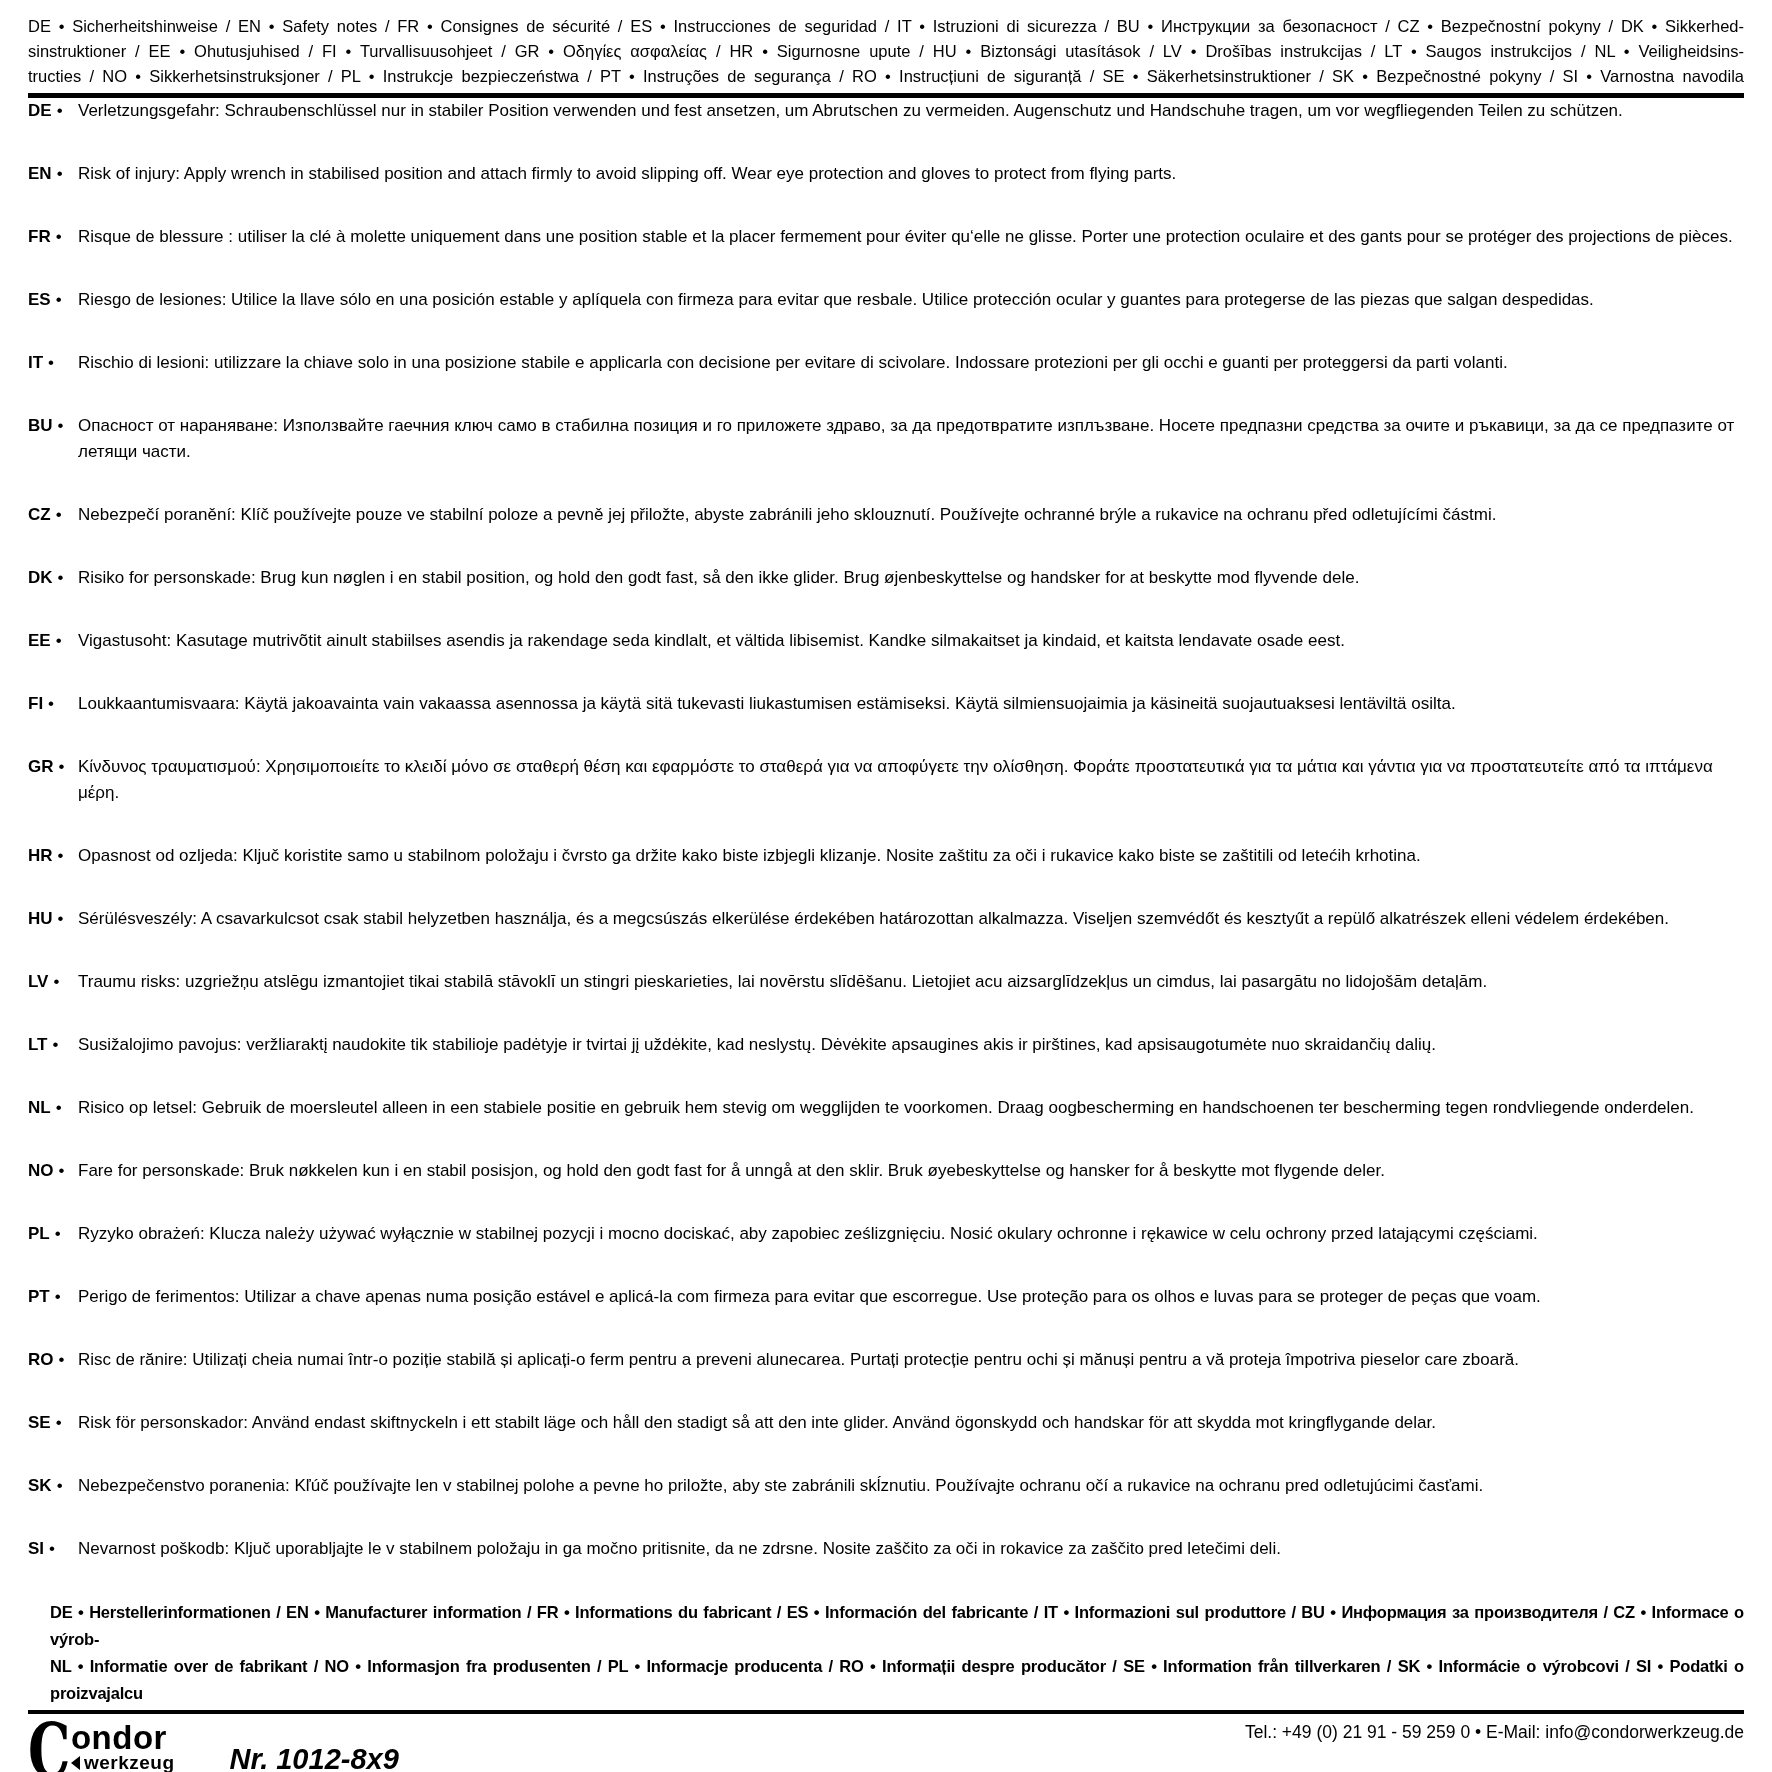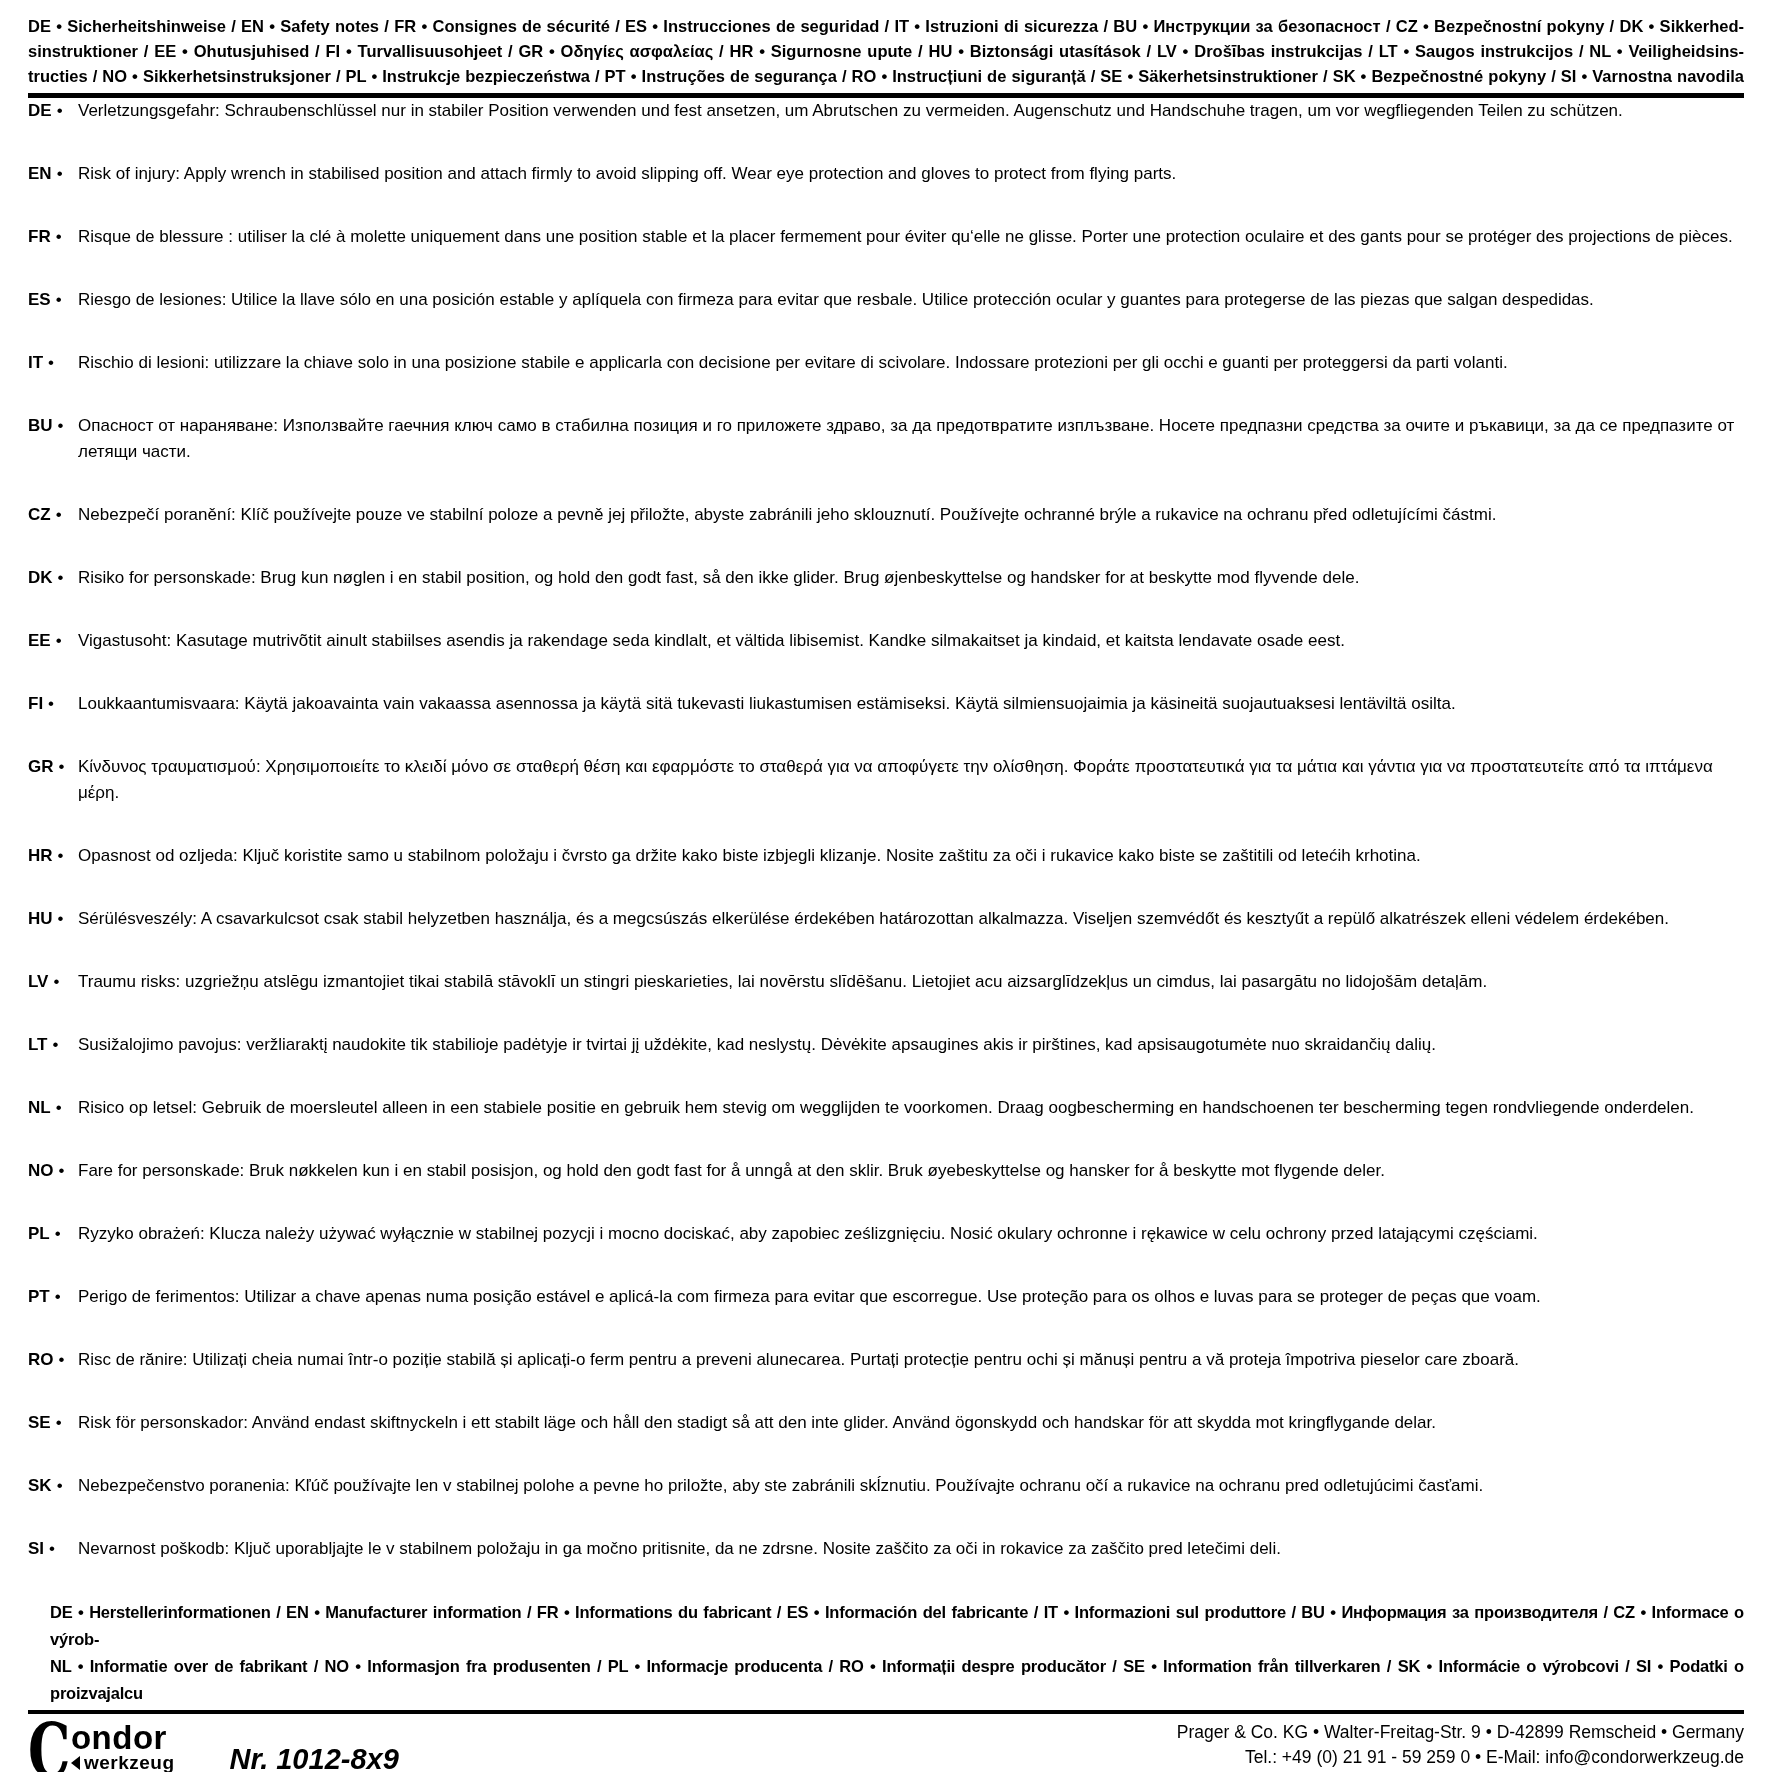--- a/index.html
+++ b/index.html
@@ -9,21 +9,21 @@
     width: 1772px;
     height: 1772px;
     background: #ffffff;
     color: #000000;
     font-family: "Liberation Sans", sans-serif;
     padding: 14px 28px 10px 28px;
     overflow: hidden;
   }
 
   
-  .lang-header { font-weight: bold; font-size: 16.5px; }
+  .lang-header { font-weight: normal; font-size: 16.5px; }
   .lang-header .jline {
     line-height: 25px;
     text-align: justify;
     text-align-last: justify;
     white-space: normal;
   }
   .rule-thick {
     height: 5px;
     background: #000;
     margin-top: 4px;
@@ -341,19 +341,18 @@
           <span class="logo-name">ondor</span>
           <span class="logo-sub-row">
             <span class="logo-triangle"></span>
             <span class="logo-sub">werkzeug</span>
           </span>
         </span>
       </div>
       <div class="part-number">Nr. 1012-8x9</div>
     </div>
     <div class="address">
-      <div>Prager &amp; Co. KG • Walter-Freitag-Str. 9 • D-42899 Remscheid • Germany</div>
       <div>Tel.: +49 (0) 21 91 - 59 259 0 • E-Mail: info@condorwerkzeug.de</div>
 
     </div>
   </div>
 
 </div>
 
 </body></html>

